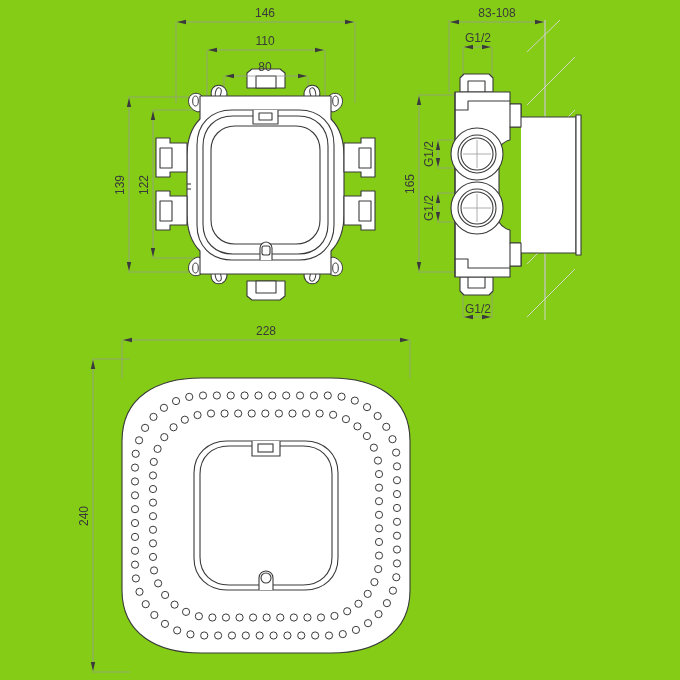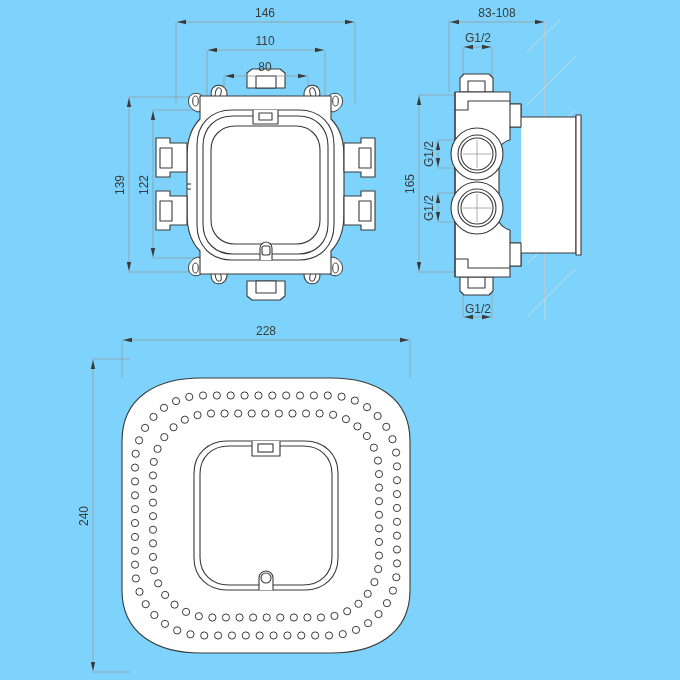--- a/index.html
+++ b/index.html
@@ -1,18 +1,18 @@
 <!DOCTYPE html>
 <html><head>
 <meta charset="utf-8">
 <style>
   html,body{margin:0;padding:0;background:#ffffff;}
   body{width:680px;height:680px;overflow:hidden;
        font-family:"Liberation Sans","DejaVu Sans",sans-serif;}
-  #stage{position:relative;width:680px;height:680px;background:#7dd3fc;}
+  #stage{position:relative;width:680px;height:680px;background:#84cc16;}
   svg{display:block;}
   .dimtxt{font-family:"Liberation Sans","DejaVu Sans",sans-serif;
           font-size:12px;fill:#3a3a3a;}
 </style>
 </head>
 <body>
 
 <div id="stage">
 <svg width="680" height="680" viewBox="0 0 680 680">
 

